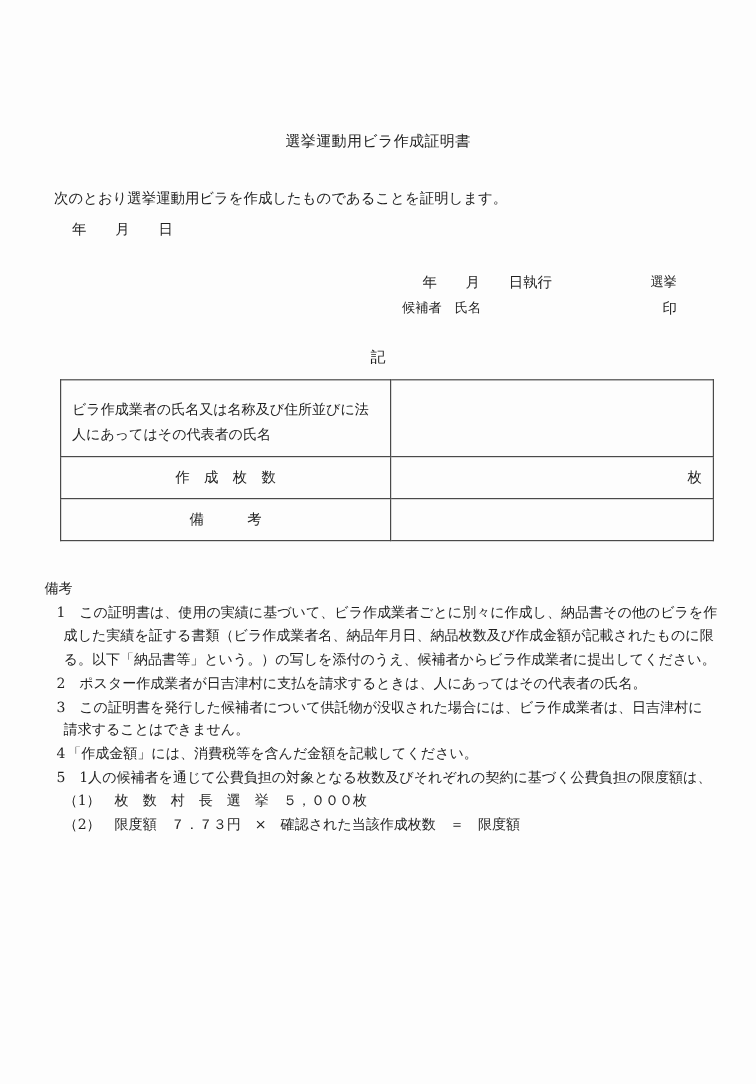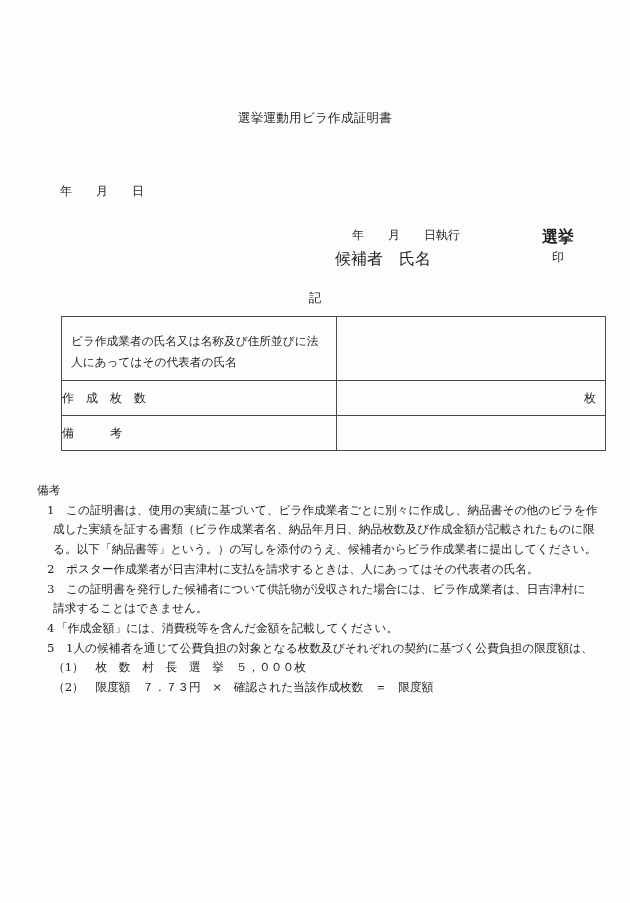--- a/index.html
+++ b/index.html
@@ -18,44 +18,44 @@
   }
   .abs { position:absolute; white-space:nowrap; }
   .centered { left:0; right:0; text-align:center; }
 
   
   .form-number { left:35px; top:66px; font-size:12px; }
   .doc-title   { top:110px; font-size:12.5px; letter-spacing:0.3px; }
   .intro-line  { left:45px; top:157px; font-size:12px; }
   .date-line   { left:60px; top:183px; font-size:12px; }
   .exec-date   { left:352px; top:227px; font-size:12px; }
-  .election    { left:542px; top:227px; font-size:16px;font-weight:bold; }
-  .candidate   { left:335px; top:249px; font-size:16px; }
+  .election    { left:542px; top:227px; font-size:11px; }
+  .candidate   { left:335px; top:249px; font-size:11px; }
   .seal        { left:552px; top:249px; font-size:12px; }
   .ki-label    { top:290px; font-size:12.5px; }
 
   
   table.cert {
-    position:absolute; left:61px; top:316px;
+    position:absolute; left:50px; top:316px;
     width:529px; border-collapse:collapse;
     table-layout:fixed;
   }
   table.cert td {
     border:1px solid #4a4a4a;
     font-size:12px;
     padding:0;
     vertical-align:middle;
   }
   td.col-label { width:261px; }
   td.col-value { width:268px; }
   td.r1 { height:56px; vertical-align:top; }
   td.r1.col-label { padding:7px 4px 0 9px; }
   .r1-line { font-size:11.7px; line-height:21px; white-space:nowrap; }
   td.rs { height:34px; }
-  .lbl-center { text-align:left; white-space:nowrap; }
+  .lbl-center { text-align:center; white-space:nowrap; }
   .unit-cell  { text-align:right; padding-right:9px !important; white-space:nowrap; }
 
   
   .notes {
     position:absolute; left:37px; top:481px; width:575px;
     font-size:11.7px; line-height:19.7px;
   }
   .notes .line { white-space:nowrap; }
   .num {
     display:inline-block; width:29px; padding-left:10px;
@@ -65,20 +65,21 @@
   .cont  { padding-left:16px; }
   .sub   { padding-left:16px; }
   .sub2  { padding-left:85px; }
 </style>
 </head>
 <body>
 
 <div class="page">
 
   <div class="abs centered doc-title">選挙運動用ビラ作成証明書</div>
+  <div class="abs intro-line">次のとおり選挙運動用ビラを作成したものであることを証明します。</div>
   <div class="abs date-line">年　　月　　日</div>
 
   <div class="abs exec-date">年　　月　　日執行</div>
   <div class="abs election">選挙</div>
   <div class="abs candidate">候補者　氏名</div>
   <div class="abs seal">印</div>
 
   <div class="abs centered ki-label">記</div>
 
   <table class="cert">

